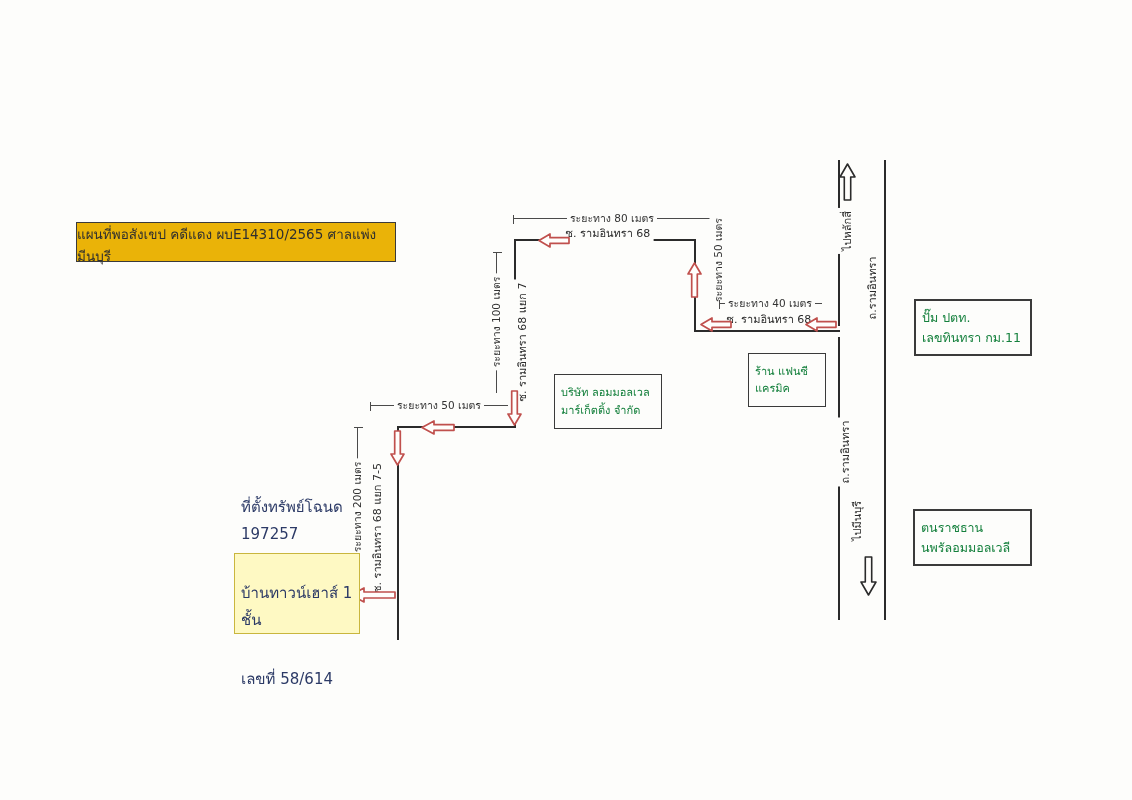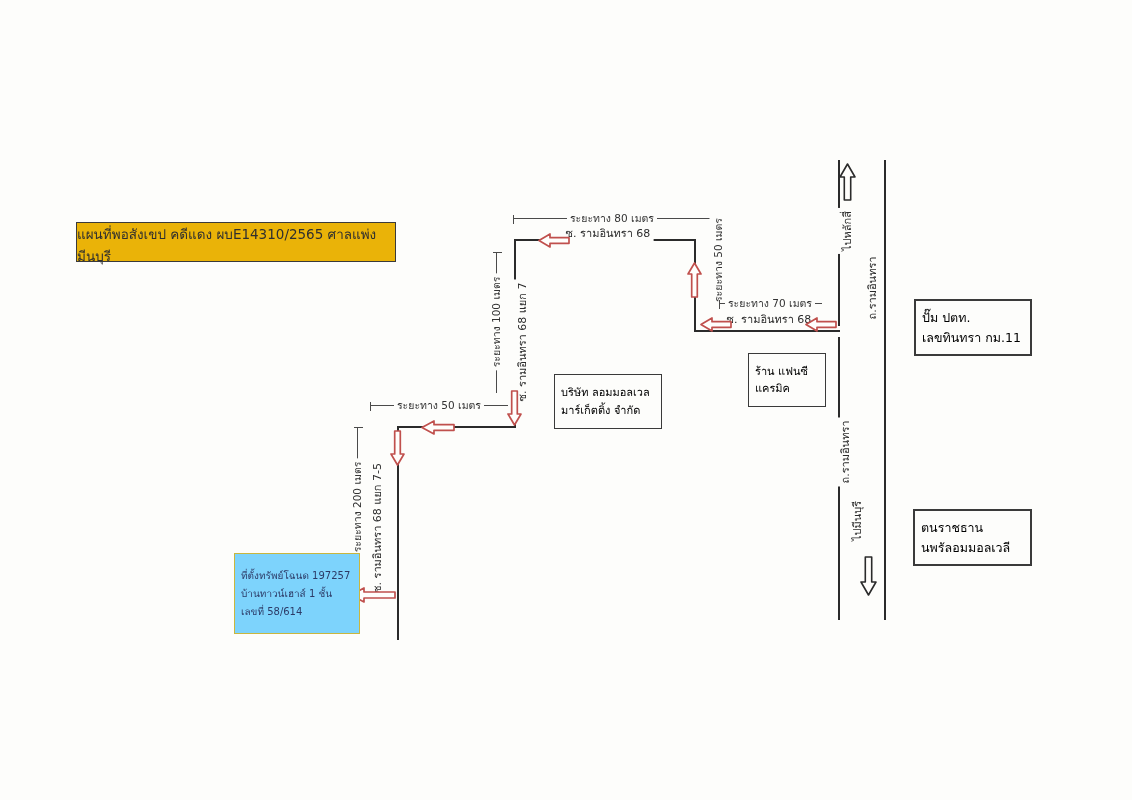--- a/index.html
+++ b/index.html
@@ -21,24 +21,24 @@
        transform:translate(-50%,-50%);font-size:10.5px;color:#333;}
   .lbl.v{transform:translate(-50%,-50%) rotate(-90deg);}
   .road-lbl{font-size:11px;color:#2b2b2b;}
   
   .arrow{position:absolute;overflow:visible;}
   .arrow polygon{fill:#fffefc;stroke:#c0504d;stroke-width:1.7;stroke-linejoin:round;}
   .arrow.black polygon{stroke:#2b2b2b;stroke-width:1.6;}
   
   .place{position:absolute;border:1.5px solid #3a3a3a;background:#fdfdfb;
          display:flex;flex-direction:column;justify-content:center;
-         padding:3px 6px;font-size:11px;line-height:1.55;color:#000000;}
+         padding:3px 6px;font-size:11px;line-height:1.55;color:#15803d;}
   .place.bold-border{border-width:2px;font-size:12.5px;}
-  .place.highlight{background:#7dd3fc;border:1px solid #c9b63e;color:#2c3a66;
-                   font-size:10px;line-height:1.8;}
+  .place.highlight{background:#fef9c3;border:1px solid #c9b63e;color:#2c3a66;
+                   font-size:15px;line-height:1.8;gap:32px;}
   .title-box{position:absolute;left:76px;top:222px;width:318px;height:38px;
              border:1.5px solid #3a3a3a;display:flex;align-items:flex-start;justify-content:center;
              font-size:13.5px;color:#2f2f2f;background:#eab308;}
 </style>
 </head>
 <body>
 
 <div class="canvas">
 
   <div class="title-box">
@@ -56,21 +56,21 @@
   <div class="road" style="left:398px;top:426px;width:118px;height:2px"></div>
   <div class="road" style="left:397px;top:426px;width:2px;height:214px"></div>
 
   <div class="dim-h" style="left:513px;top:218px;width:198px"></div>
   <span class="lbl" style="left:612px;top:218px">ระยะทาง 80 เมตร</span>
 
   <div class="dim-v" style="left:718px;top:221px;height:78px"></div>
   <span class="lbl v" style="left:718px;top:260px">ระยะทาง 50 เมตร</span>
 
   <div class="dim-h" style="left:719px;top:303px;width:103px"></div>
-  <span class="lbl" style="left:770px;top:303px">ระยะทาง 70 เมตร</span>
+  <span class="lbl" style="left:770px;top:303px">ระยะทาง 40 เมตร</span>
 
   <div class="dim-v" style="left:496px;top:252px;height:141px"></div>
   <span class="lbl v" style="left:496px;top:322px">ระยะทาง 100 เมตร</span>
 
   <div class="dim-h" style="left:370px;top:405px;width:138px"></div>
   <span class="lbl" style="left:439px;top:405px">ระยะทาง 50 เมตร</span>
 
   <div class="dim-v" style="left:357px;top:427px;height:161px"></div>
   <span class="lbl v" style="left:357px;top:507px">ระยะทาง 200 เมตร</span>
 

